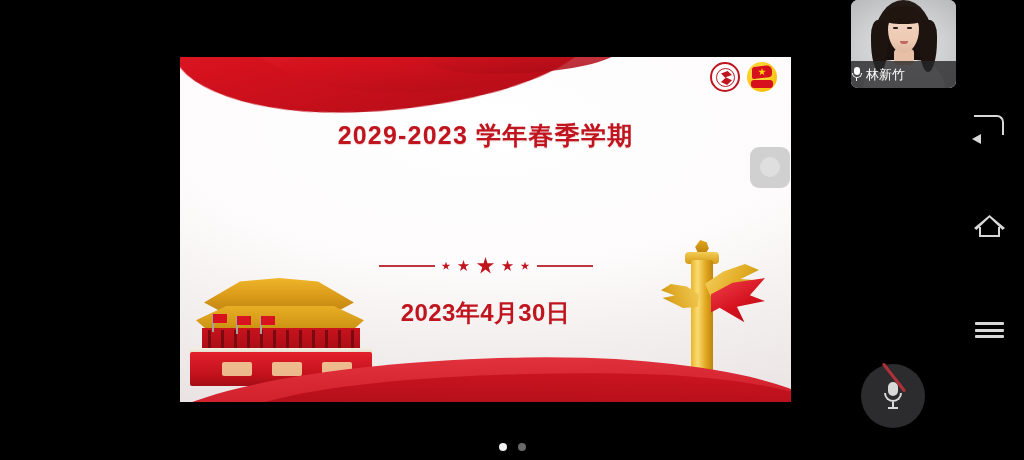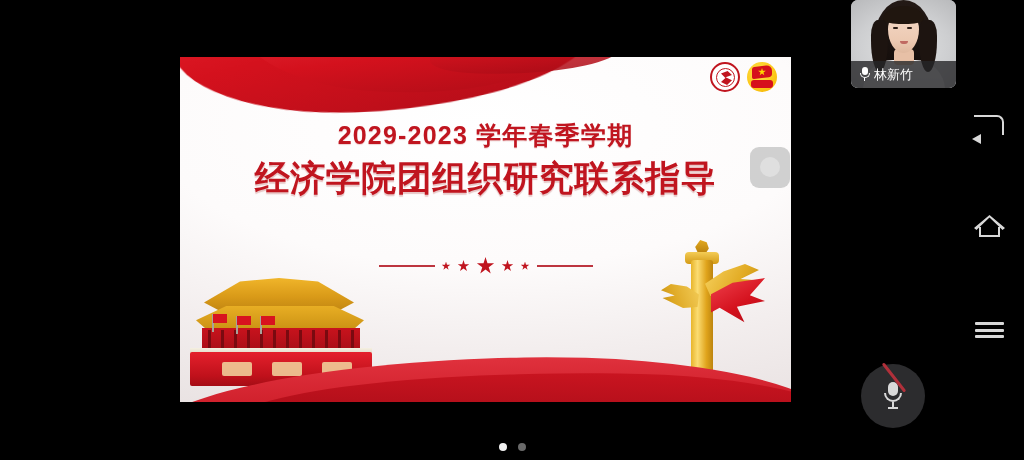--- a/index.html
+++ b/index.html
@@ -225,21 +225,21 @@
     background:linear-gradient(180deg,#f0f0f1 0%,#e2e2e3 100%);
     border-radius:40px 40px 0 0;
   }
   .v-hair-l{ position:absolute; left:20px; top:20px; width:17px; height:52px;
     background:#1d1410; border-radius:40% 30% 50% 50%/30% 30% 60% 60%;}
   .v-hair-r{ position:absolute; left:68px; top:20px; width:18px; height:52px;
     background:#1d1410; border-radius:30% 40% 50% 50%/30% 30% 60% 60%;}
   .v-label{
     position:absolute; left:0; right:0; bottom:0; height:27px;
     background:rgba(38,38,40,.80);
-    display:flex; align-items:center; gap:4px; padding-left:8px;
+    display:flex; align-items:center; gap:4px; 
     color:#fff; font-size:13px; white-space:nowrap;
   }
   .mic-sm{ width:11px; height:15px; position:relative; flex:0 0 auto;}
   .mic-sm .cap{ position:absolute; left:2.5px; top:0; width:6px; height:8px;
     background:#fff; border-radius:3px;}
   .mic-sm .arc{ position:absolute; left:0.5px; top:6px; width:10px; height:5px;
     border:1.4px solid #fff; border-top:none; border-radius:0 0 6px 6px;}
   .mic-sm .stem{ position:absolute; left:4.7px; top:11px; width:1.6px; height:3px; background:#fff;}
 
   
@@ -344,33 +344,33 @@
       <div class="hb-ribbon"></div>
     </div>
 
     <div class="wave wave3"></div>
     <div class="wave wave1"></div>
     <div class="wave wave2"></div>
 
     <div class="s-line1">2029-2023 学年春季学期</div>
 
     <div class="s-title">
-      <div class="t-row">经济学院团组织研究联系指导</div>
     </div>
 
     <div class="divider">
       <i class="dline"></i>
       <i class="st st-s"></i>
       <i class="st st-m"></i>
       <i class="st st-l"></i>
       <i class="st st-m"></i>
       <i class="st st-s"></i>
       <i class="dline"></i>
     </div>
 
+    <div class="s-date">2023年4月30日</div>
   </div>
 
   <div class="float-btn"></div>
 
   <div id="video-tile">
     <div class="v-bg"></div>
     <div class="v-hair"></div>
     <div class="v-shoulder"></div>
     <div class="v-neck"></div>
     <div class="v-face"></div>

